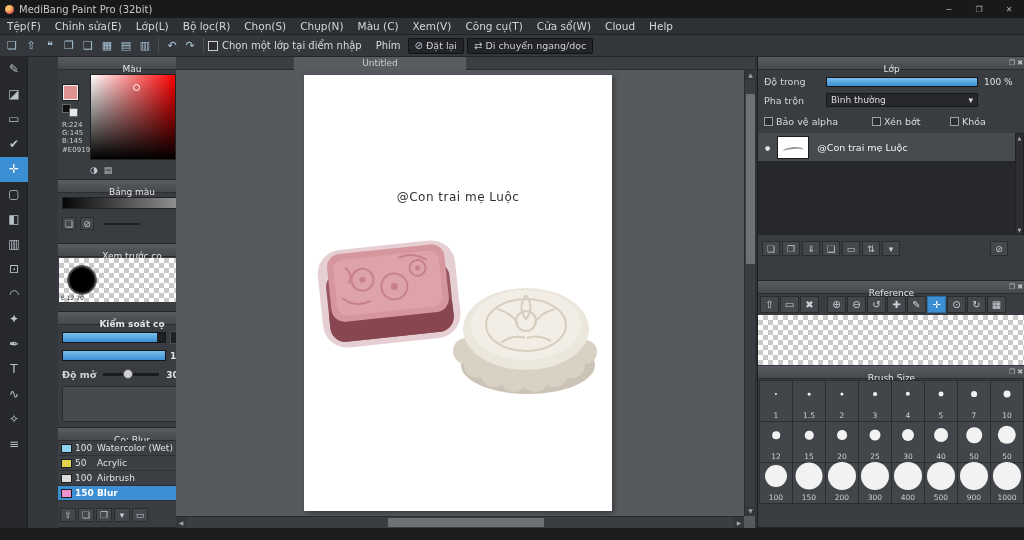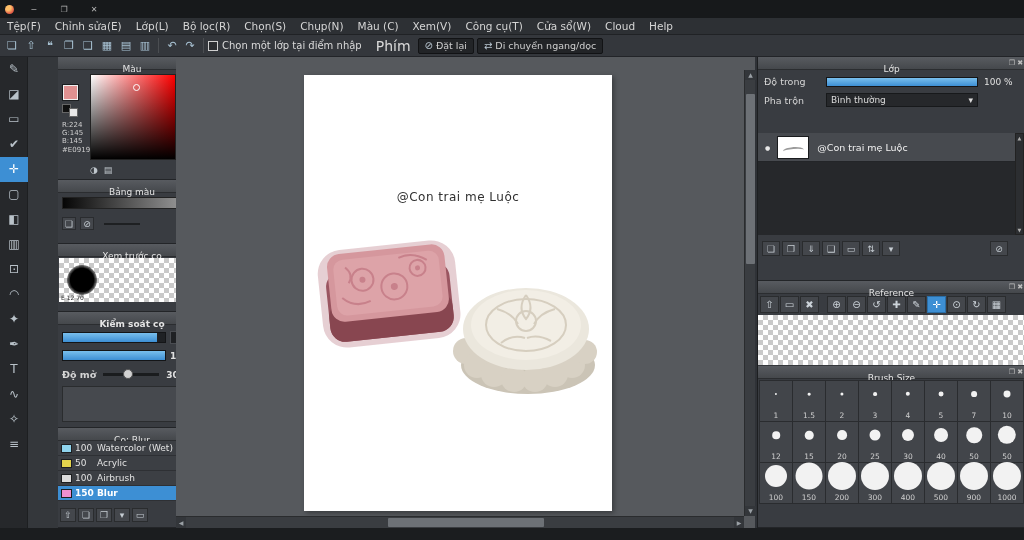--- a/index.html
+++ b/index.html
@@ -17,21 +17,21 @@
 .menubar{position:absolute;left:0;top:18px;width:100%;height:17px;background:#2d3034;display:flex;align-items:center;border-bottom:1px solid #202225;}
 .menu-item{font-size:10.5px;color:#d6d6d6;padding:0 7px;line-height:17px;}
 
 
 .toolbar{position:absolute;left:0;top:35px;width:100%;height:22px;background:#34373c;display:flex;align-items:center;padding:0 3px;border-bottom:1px solid #222428;}
 .tb-icons{display:flex;align-items:center;gap:1px;}
 .tb-icon{width:18px;height:17px;font-size:11px;line-height:17px;text-align:center;color:#a9c3d4;}
 .tb-sep{width:1px;height:15px;background:#4b4e52;margin:0 4px;}
 .cb{width:10px;height:10px;border:1px solid #cfcfcf;background:#2b2d30;display:inline-block;flex:none;}
 .tb-check-label{font-size:10px;color:#dadada;margin:0 8px 0 4px;}
-.tb-label{font-size:14px;color:#dadada;margin:0 4px 0 6px;}
+.tb-label{font-size:10px;color:#dadada;margin:0 4px 0 6px;}
 .tb-btn{height:16px;display:flex;align-items:center;gap:3px;background:#222427;border:1px solid #121315;border-radius:2px;color:#cfcfcf;font-size:9.5px;padding:0 6px;margin-left:3px;white-space:nowrap;}
 .tb-btn .bicon{font-size:10px;color:#b9c6d1;}
 
 
 .toolcol{position:absolute;left:0;top:57px;width:28px;height:471px;background:#26282b;border-right:1px solid #1d1f21;}
 .tool{width:28px;height:25px;line-height:25px;text-align:center;font-size:12px;color:#b9c2c9;}
 .tool.sel{background:#3d8fd4;color:#fff;}
 
 
 .left-panels{position:absolute;left:28px;top:57px;width:148px;height:471px;background:#34373b;}
@@ -158,20 +158,21 @@
 
 .bottombar{position:absolute;left:0;top:528px;width:1024px;height:12px;background:#1b1d1f;}
 </style>
 </head>
 <body>
 
 <div class="window">
 
   <div class="titlebar">
     <span class="app-icon"></span>
+    <span class="title-text">MediBang Paint Pro (32bit)</span>
     <span class="win-btn">─</span>
     <span class="win-btn">❐</span>
     <span class="win-btn">✕</span>
   </div>
 
   <div class="menubar">
       <span class="menu-item">Tệp(F)</span>
       <span class="menu-item">Chỉnh sửa(E)</span>
       <span class="menu-item">Lớp(L)</span>
       <span class="menu-item">Bộ lọc(R)</span>
@@ -377,20 +378,23 @@
           <span class="bf-btn right">⊘</span>
         </div>
       <div class="mini-scroll" style="top:14px;height:62px;">
         <span class="ms-up">▲</span>
         <span class="ms-down">▼</span>
       </div>
     </div>
   </div>
 
   <div class="canvas-area">
+    <div class="tabstrip">
+      <span class="tab">Untitled</span>
+    </div>
     <div class="viewport">
       <div class="page">
         <div class="caption">@Con trai mẹ Luộc</div>
         <svg class="artwork" viewBox="0 0 308 200">
           <g transform="rotate(-6 85 68)">
             <rect x="16" y="20" width="138" height="98" rx="24" fill="#c08691" opacity="0.4"></rect>
             <rect x="23" y="42" width="124" height="70" rx="15" fill="#9a5560"></rect>
             <rect x="23" y="72" width="124" height="40" rx="15" fill="#884650"></rect>
             <rect x="26" y="24" width="118" height="68" rx="13" fill="#d5979d"></rect>
             <rect x="32" y="30" width="106" height="56" rx="10" fill="#dda3a8"></rect>
@@ -462,20 +466,34 @@
         <span class="lp-slider">
             <span class="fill" style="position:absolute;left:0;top:0;bottom:0;width:100%;background:linear-gradient(#79bfed,#3d8fd4);"></span>
           </span>
         <span class="lp-val">100 %</span>
       </div>
       <span class="lp-label" style="position:absolute;left:6px;top:38px;">Pha trộn</span>
       <div class="lp-dd">
         <span>Bình thường</span>
         <span>▾</span>
       </div>
+      <div class="lp-checks">
+        <span class="chk chk1">
+            <span class="cb"></span>
+            <span>Bảo vệ alpha</span>
+          </span>
+        <span class="chk chk2">
+            <span class="cb"></span>
+            <span>Xén bớt</span>
+          </span>
+        <span class="chk">
+            <span class="cb"></span>
+            <span>Khóa</span>
+          </span>
+      </div>
       <div class="layer-list">
           <div class="layer-row">
             <span class="eye">●</span>
             <span class="lthumb t0"></span>
             <span class="lname">@Con trai mẹ Luộc</span>
           </div>
         </div>
       <div class="mini-scroll llist-scroll">
         <span class="ms-up">▲</span>
         <span class="ms-down">▼</span>

